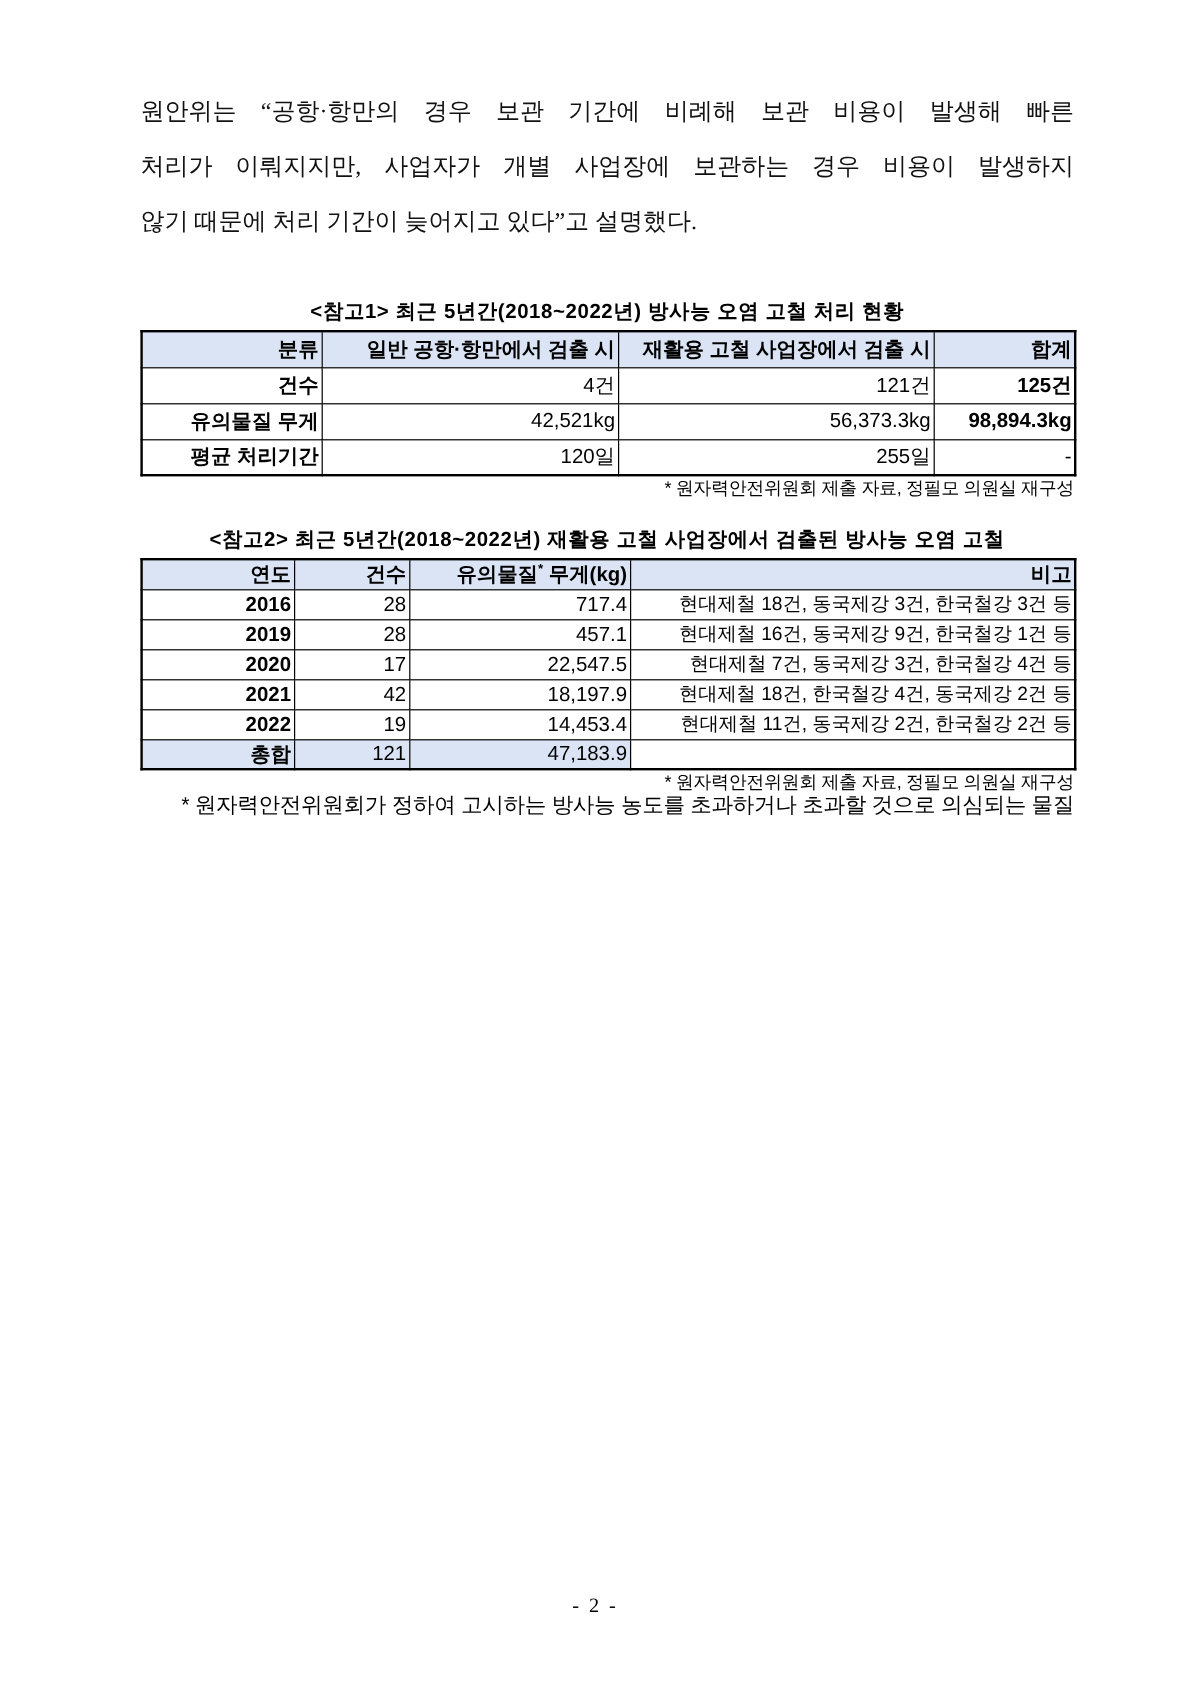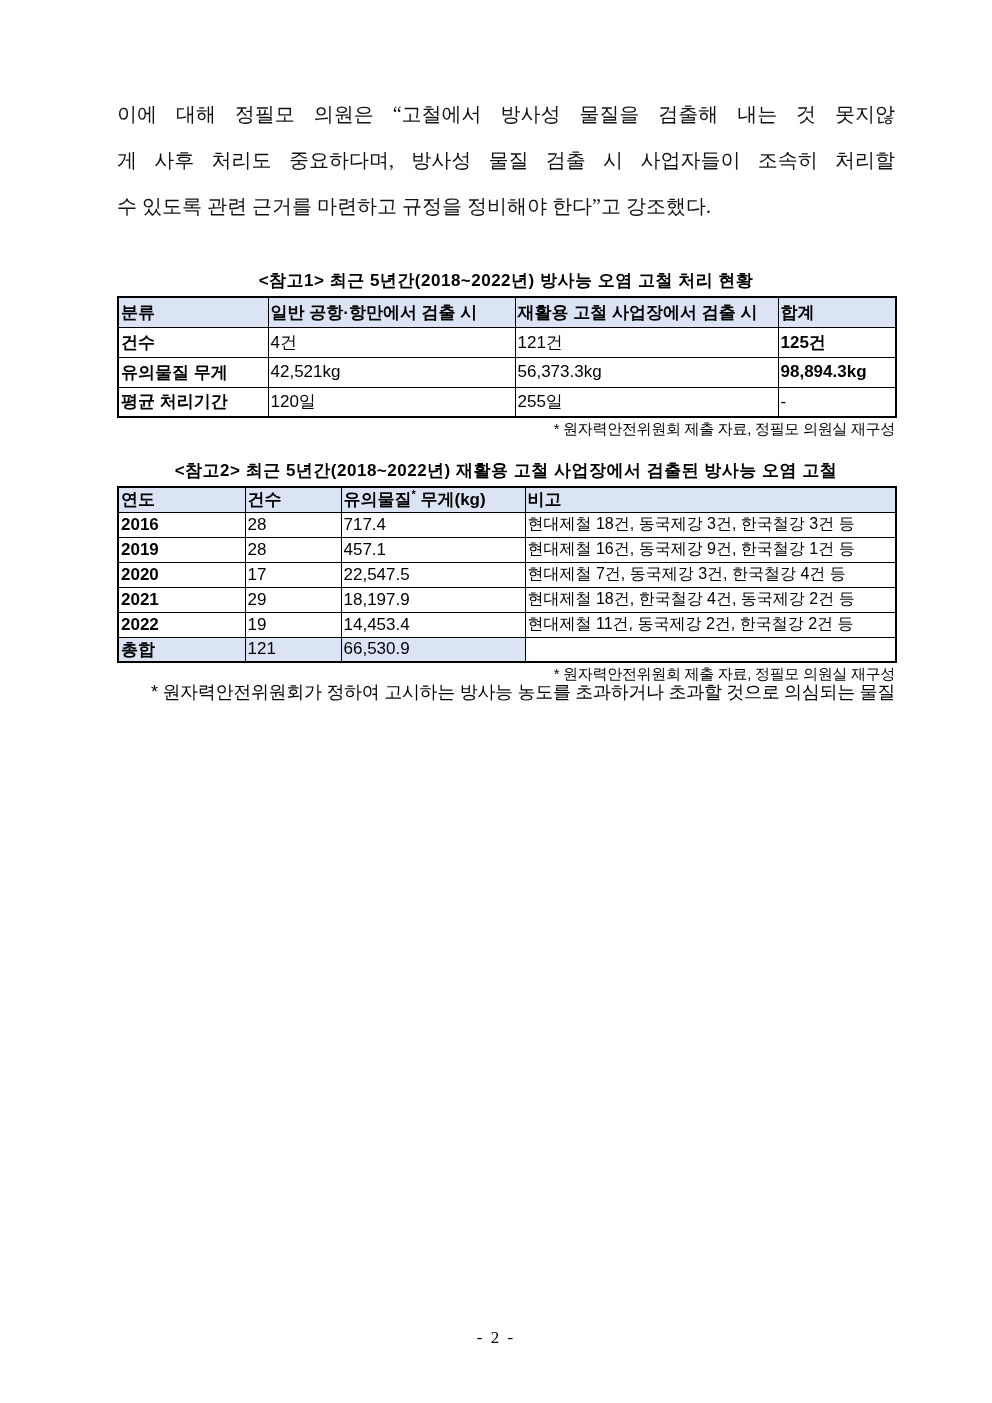--- a/index.html
+++ b/index.html
@@ -38,21 +38,21 @@
   }
   table {
     border-collapse: collapse;
     border: 2px solid var(--border-c);
     table-layout: fixed;
     width: 778px;
     font-family: "Liberation Sans", sans-serif;
   }
   th, td {
     border: 1px solid var(--border-c);
-    text-align: left;
+    text-align: right;
     vertical-align: middle;
     font-size: 17px;
     padding: 0 2px;
     overflow: hidden;
     white-space: nowrap;
   }
   thead th { background: var(--header-bg); font-weight: bold; }
   .t1 { margin-top: 41px; }
   .t1 th, .t1 td { height: 30px; }
   .t1 td.rowlabel { font-weight: bold; }
@@ -85,26 +85,26 @@
     font-family: "Liberation Serif", serif;
     letter-spacing: 2px;
   }
 </style>
 </head>
 <body>
 
 <div class="page">
   <div class="content">
 
-
-    <div class="para para2">
-      <div class="line">이에 대해 정필모 의원은 “고철에서 방사성 물질을 검출해 내는 것 못지않</div>
-      <div class="line">게 사후 처리도 중요하다며, 방사성 물질 검출 시 사업자들이 조속히 처리할</div>
-      <div class="line last">수 있도록 관련 근거를 마련하고 규정을 정비해야 한다”고 강조했다.</div>
+    <div class="para para1">
+      <div class="line">원안위는 “공항·항만의 경우 보관 기간에 비례해 보관 비용이 발생해 빠른</div>
+      <div class="line">처리가 이뤄지지만, 사업자가 개별 사업장에 보관하는 경우 비용이 발생하지</div>
+      <div class="line last">않기 때문에 처리 기간이 늦어지고 있다”고 설명했다.</div>
     </div>
+
 
     <div class="tbl1-block t1">
       <div class="tbl-title">&lt;참고1&gt; 최근 5년간(2018~2022년) 방사능 오염 고철 처리 현황</div>
       <table>
         <colgroup>
           <col style="width:150px">
             <col style="width:247px">
             <col style="width:263px">
             <col style="width:118px">
         </colgroup>
@@ -171,34 +171,34 @@
             <td class="note">현대제철 16건, 동국제강 9건, 한국철강 1건 등</td>
           </tr>
           <tr>
             <td class="year">2020</td>
             <td>17</td>
             <td>22,547.5</td>
             <td class="note">현대제철 7건, 동국제강 3건, 한국철강 4건 등</td>
           </tr>
           <tr>
             <td class="year">2021</td>
-            <td>29</td>
+            <td>42</td>
             <td>18,197.9</td>
             <td class="note">현대제철 18건, 한국철강 4건, 동국제강 2건 등</td>
           </tr>
           <tr>
             <td class="year">2022</td>
             <td>19</td>
             <td>14,453.4</td>
             <td class="note">현대제철 11건, 동국제강 2건, 한국철강 2건 등</td>
           </tr>
           <tr>
             <td class="year shaded">총합</td>
             <td class="shaded">121</td>
-            <td class="shaded">66,530.9</td>
+            <td class="shaded">47,183.9</td>
             <td class="note"></td>
           </tr>
         </tbody>
       </table>
       <div class="footnote">* 원자력안전위원회 제출 자료, 정필모 의원실 재구성</div>
       <div class="footnote small">* 원자력안전위원회가 정하여 고시하는 방사능 농도를 초과하거나 초과할 것으로 의심되는 물질</div>
     </div>
 
   </div>
 

